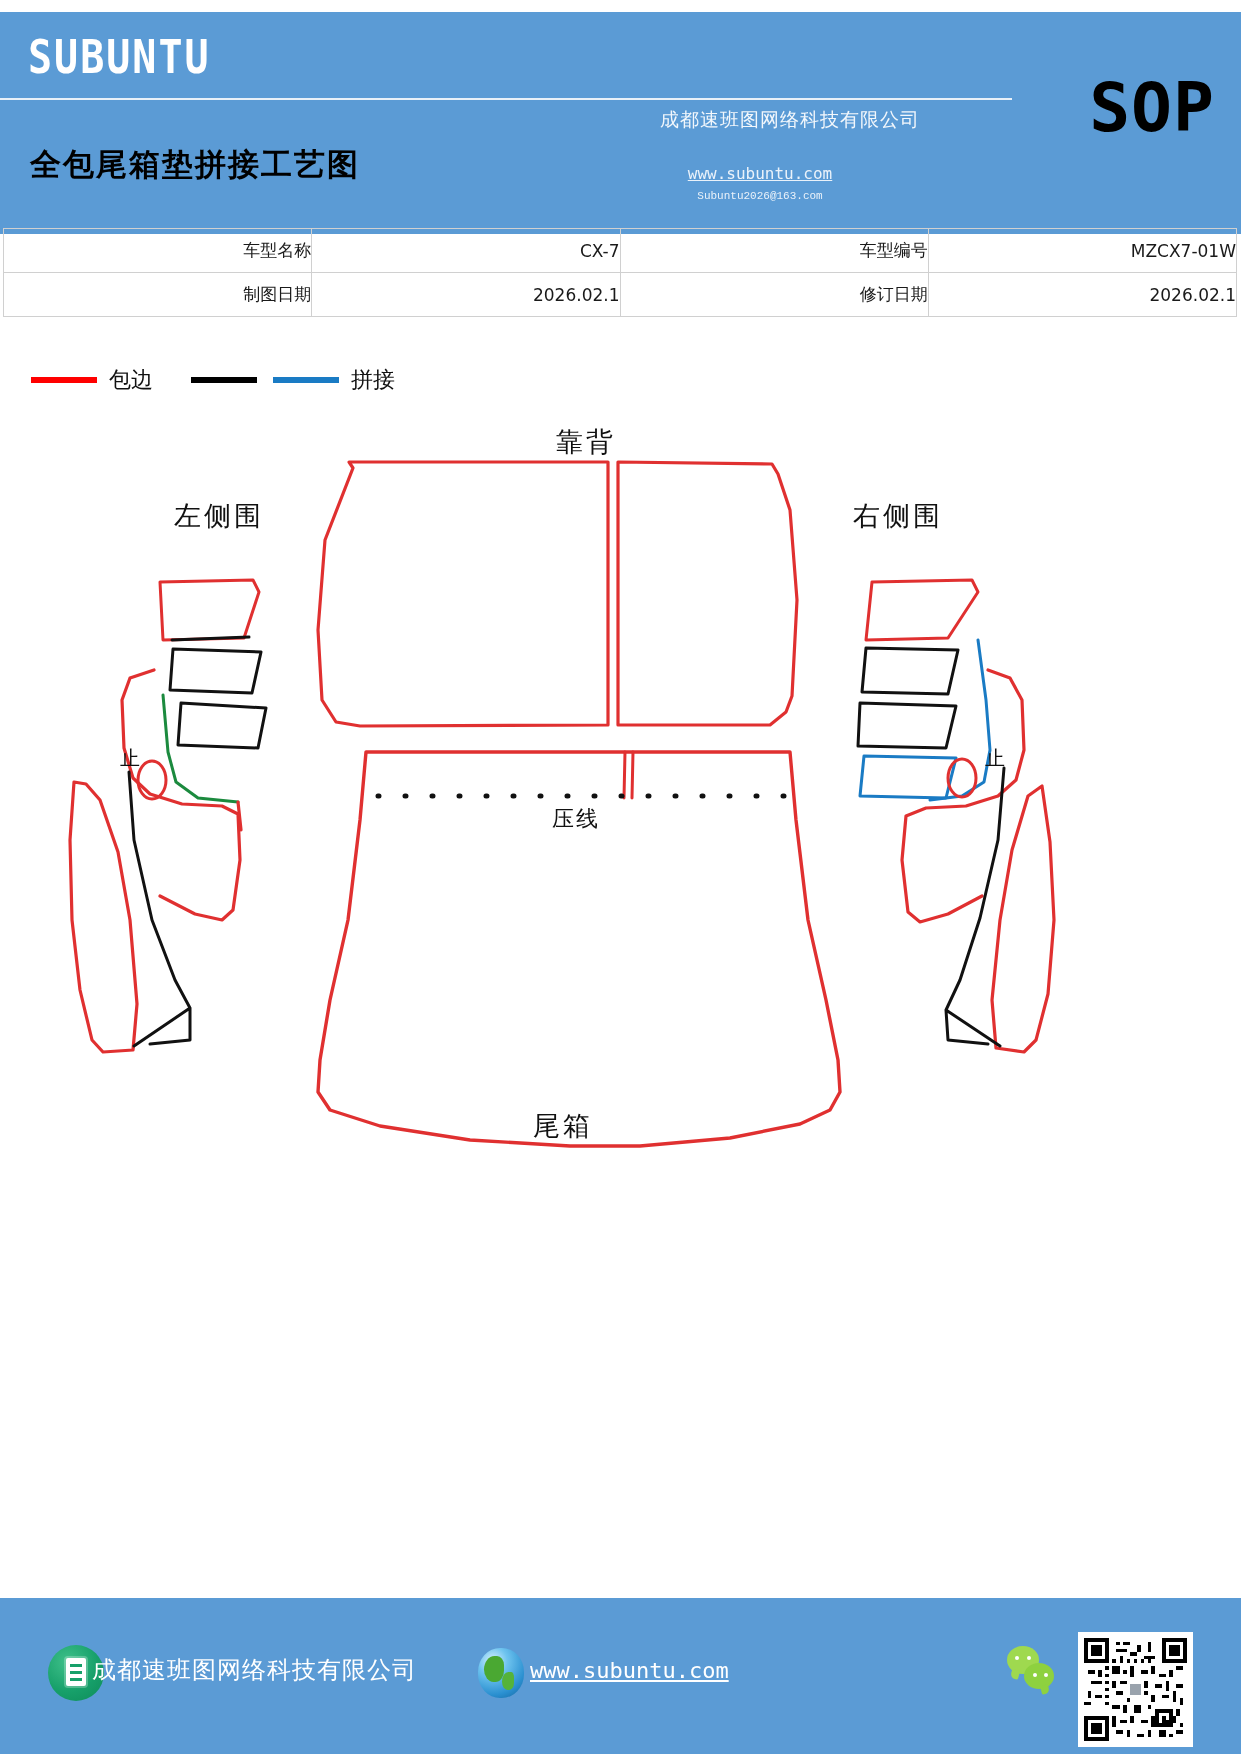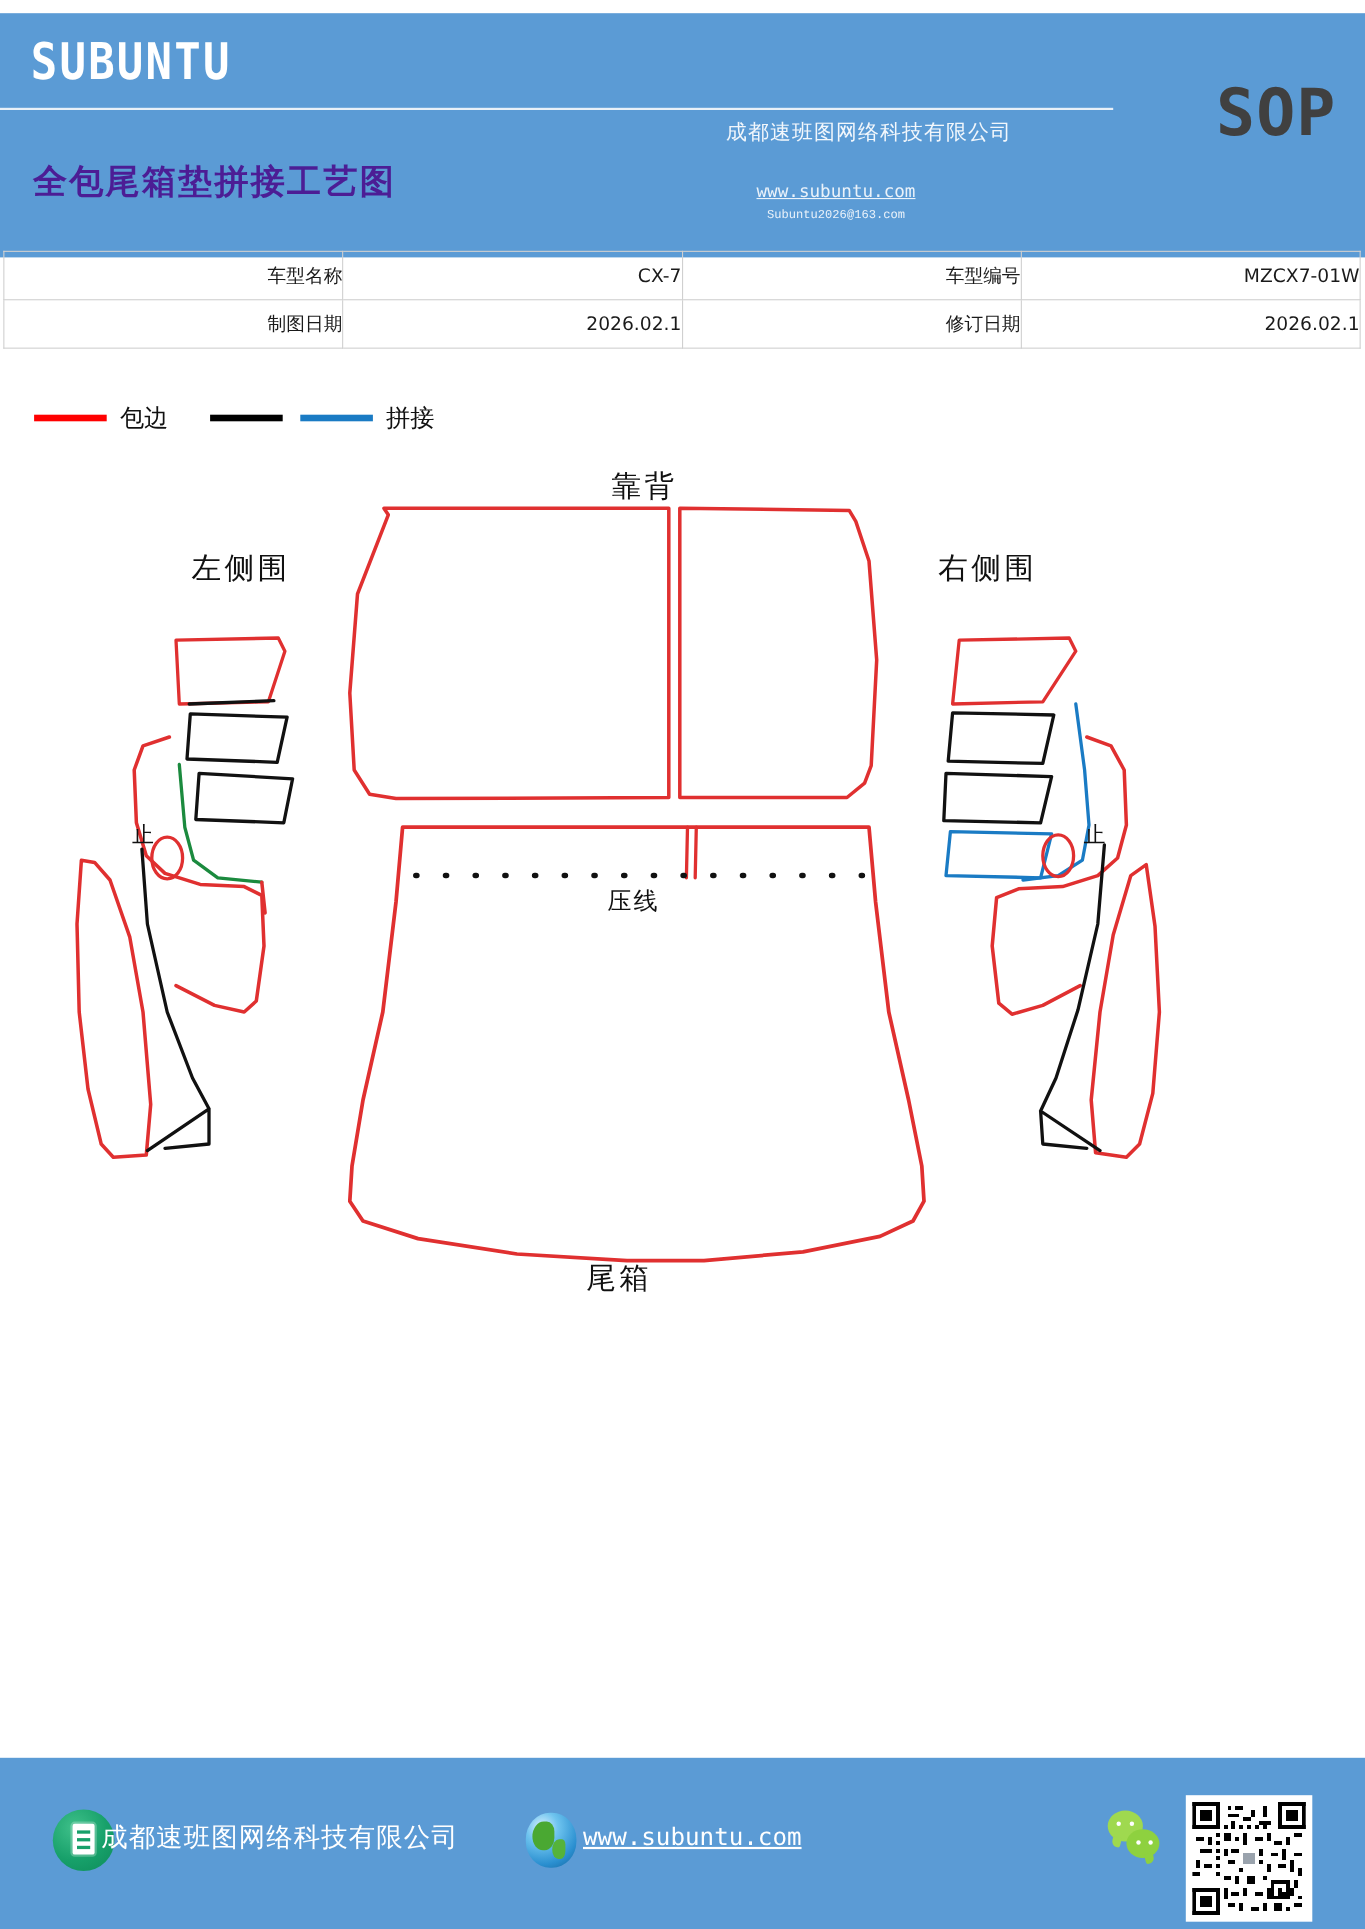--- a/index.html
+++ b/index.html
@@ -27,27 +27,27 @@
     background:#e8f0f8;
   }
   .company-cn {
     position:absolute; left:500px; top:95px; width:420px;
     text-align:right; color:#f2f7fc; font-size:19px;
     font-family:"DejaVu Serif","Liberation Serif",serif;
     letter-spacing:1px;
   }
   .doc-title {
     position:absolute; left:30px; top:132px;
-    color:#4c1d95; font-size:31px; font-weight:bold;
+    color:#000000; font-size:31px; font-weight:bold;
     letter-spacing:2px;
     font-family:"DejaVu Sans","Liberation Sans",sans-serif;
   }
   .sop {
     position:absolute; right:26px; top:56px;
-    color:#404040; font-size:59px; font-weight:bold;
+    color:#000000; font-size:68px; font-weight:bold;
     font-family:"DejaVu Sans Mono",monospace;
     letter-spacing:1px;
   }
   .hdr-url {
     position:absolute; left:600px; top:152px; width:320px;
     text-align:center; color:#eaf2fa; font-size:16px;
     text-decoration:underline;
     font-family:"DejaVu Sans Mono",monospace;
   }
   .hdr-mail {
@@ -258,21 +258,21 @@
       <path stroke="#111111" stroke-width="3" d="M1004,368 L998,440 L980,518 L960,580 L946,610 L948,640
            L988,644 M946,610 L1000,646"></path>
 
     </g>
   </svg>
 
   <div class="dlabel" style="left:556px; top:24px;">靠背</div>
   <div class="dlabel" style="left:174px; top:98px;">左侧围</div>
   <div class="dlabel" style="left:853px; top:98px;">右侧围</div>
   <div class="dlabel small" style="left:552px; top:404px;">压线</div>
-  <div class="dlabel" style="left:533px; top:744px;">尾箱</div>
+  <div class="dlabel" style="left:533px; top:708px;">尾箱</div>
   <div class="dlabel stop" style="left:120px; top:345px;">止</div>
   <div class="dlabel stop" style="left:985px; top:345px;">止</div>
 </div>
 
 <div class="footer">
   <div class="f-building"></div>
   <div class="f-company">成都速班图网络科技有限公司</div>
   <div class="f-globe"></div>
   <div class="f-url">www.subuntu.com</div>
 

